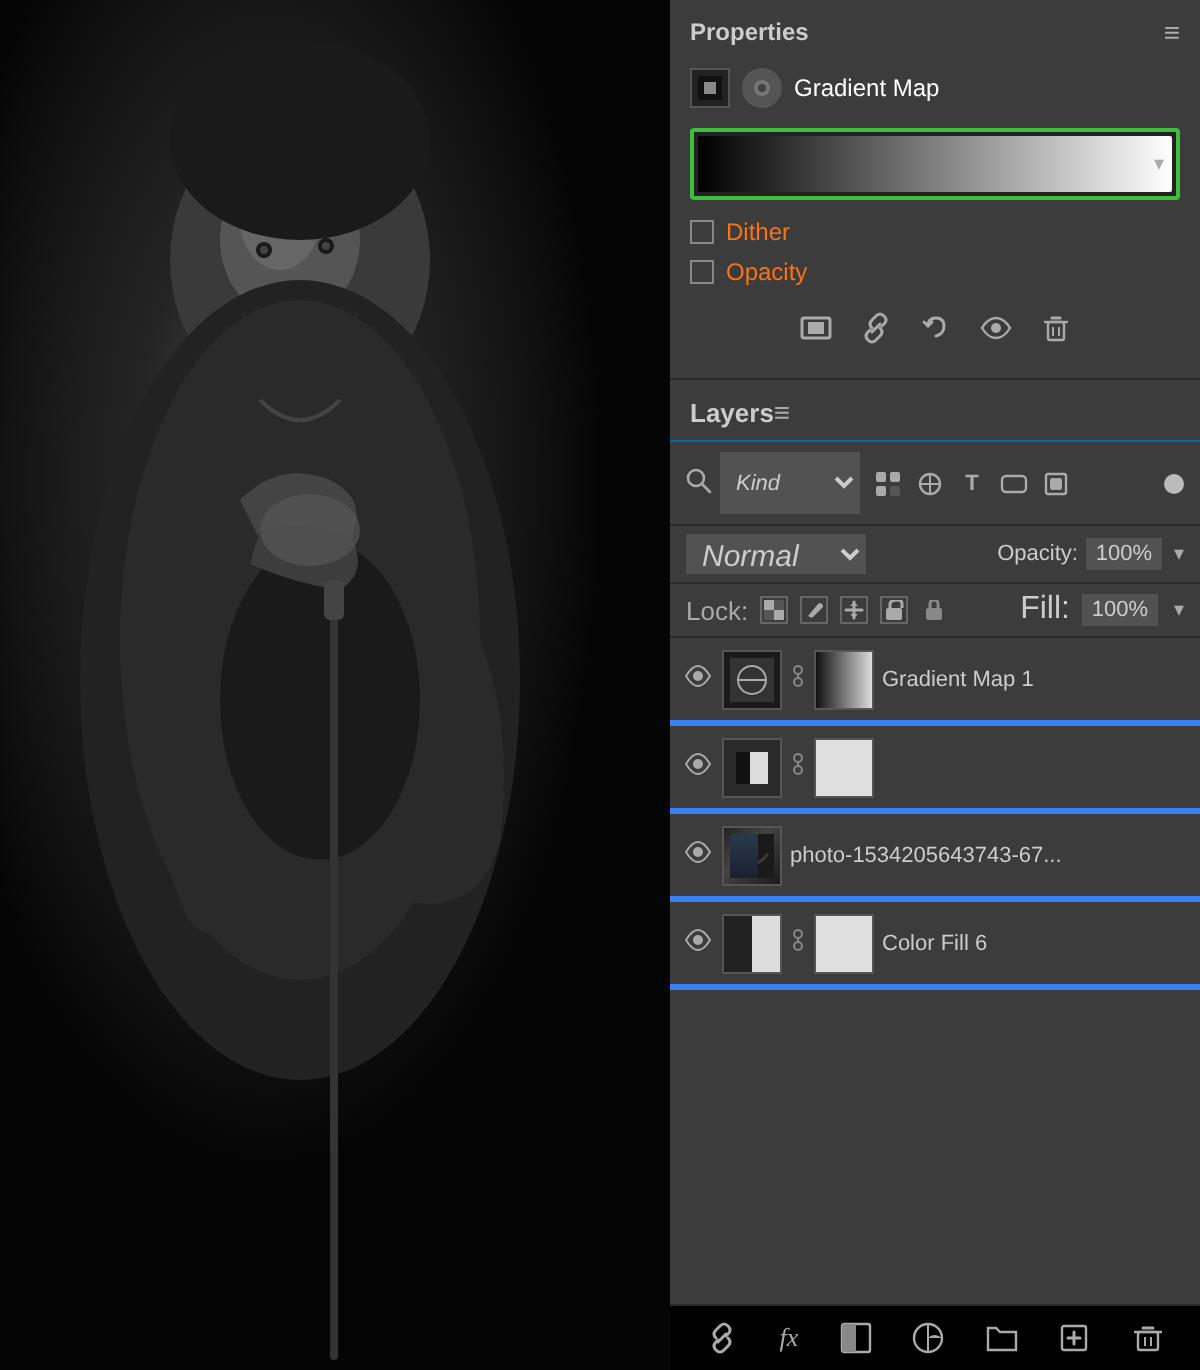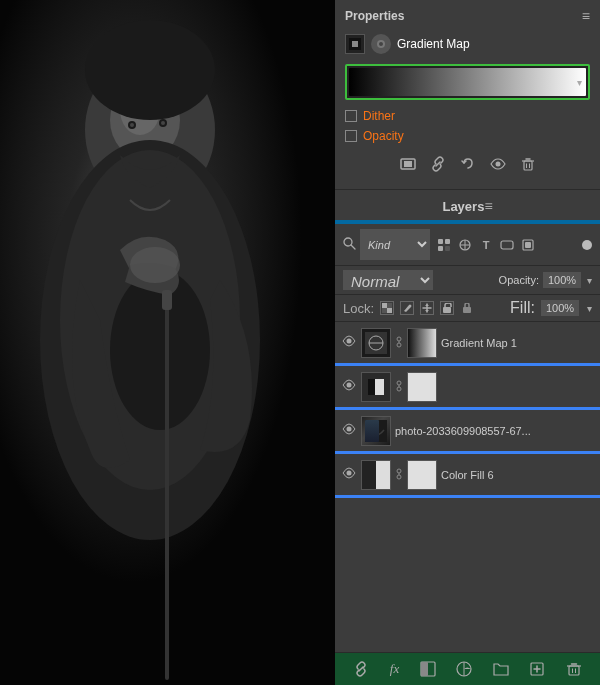--- a/index.html
+++ b/index.html
@@ -168,23 +168,23 @@
     .layers-panel {
       background: #3c3c3c;
       flex: 1;
       display: flex;
       flex-direction: column;
     }
 
     .layers-header {
       display: flex;
       align-items: center;
-      justify-content: center;
+      justify-content: flex-start;
       padding: 8px 10px 6px 10px;
-      border-bottom: 4px solid #0369a1;
+      border-bottom: 1px solid #0369a1;
     }
 
     .layers-title {
       color: #ccc;
       font-size: 13px;
       font-weight: bold;
     }
 
     
     .layers-filter-row {
@@ -417,21 +417,21 @@
       background: linear-gradient(to right, #222 50%, #ddd 50%);
     }
 
     
     .layers-bottom {
       display: flex;
       align-items: flex-end;
       justify-content: space-around;
       padding: 8px 8px;
       border-top: 1px solid #2a2a2a;
-      background: #14532d;
+      background: #000000;
     }
 
     .bottom-icon-btn {
       color: #aaa;
       font-size: 14px;
       cursor: pointer;
       display: flex;
       align-items: center;
       justify-content: center;
     }
@@ -773,21 +773,21 @@
           <div class="layer-thumb thumb-photo">
             <svg width="22" height="22" viewBox="0 0 22 22">
               <rect width="22" height="22" fill="#1a1a1a"></rect>
               <ellipse cx="9" cy="7" rx="5" ry="5" fill="#333"></ellipse>
               <ellipse cx="9" cy="6" rx="3" ry="3" fill="#444"></ellipse>
               <rect x="4" y="11" width="10" height="10" fill="#222"></rect>
               <path d="M3 20 Q7 12 11 14 Q14 16 19 10" stroke="#3a3a3a" stroke-width="1.5" fill="none"></path>
             </svg>
           </div>
         </div>
-        <span class="layer-name">photo-2033609908557-67...</span>
+        <span class="layer-name">photo-1534205643743-67...</span>
       </div>
 
       <div class="layer-item">
         <span class="layer-visibility">
           <svg width="14" height="14" viewBox="0 0 14 14">
             <path d="M1 7 Q4 2 7 2 Q10 2 13 7 Q10 12 7 12 Q4 12 1 7Z" stroke="#aaa" stroke-width="1" fill="none"></path>
             <circle cx="7" cy="7" r="2.5" fill="#aaa"></circle>
           </svg>
         </span>
         <div class="layer-thumb-group">

